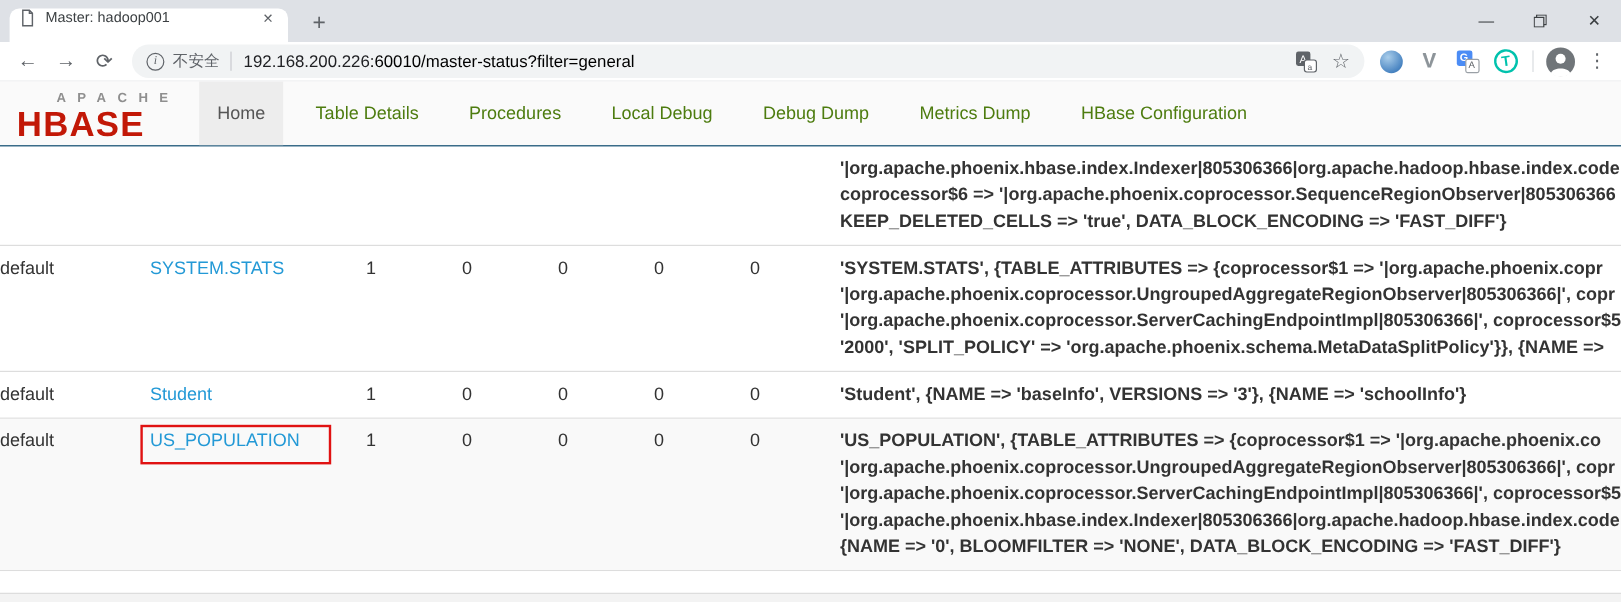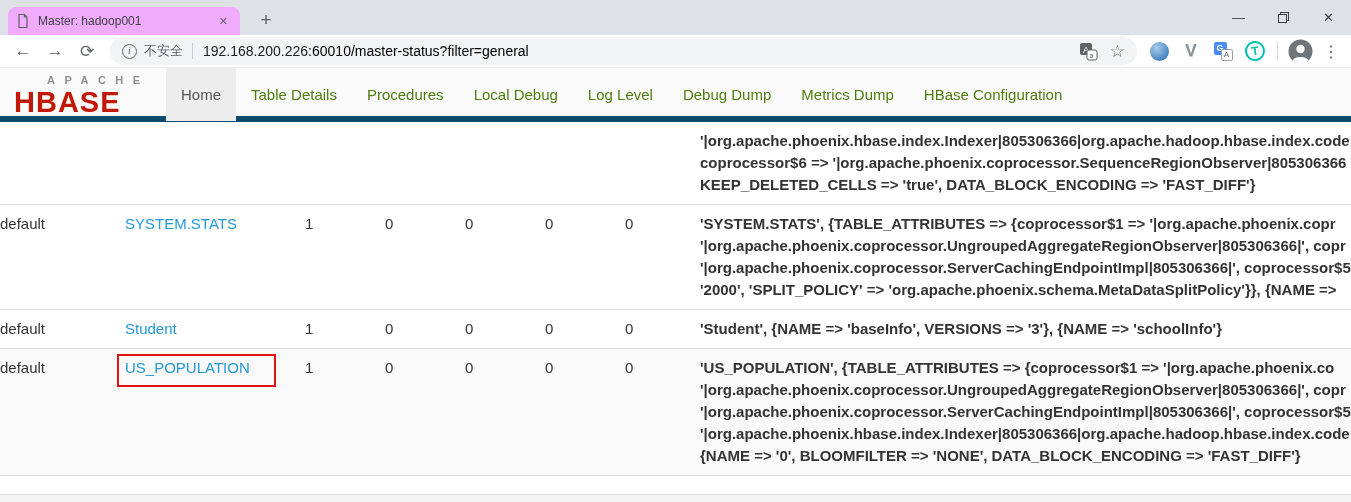--- a/index.html
+++ b/index.html
@@ -1,22 +1,22 @@
 <!DOCTYPE html>
 <html style="--link-blue: #2399d6; --highlight-red: #e01212; --hbase-red: #c21807; --navbar-bg: #fafafa; --nav-active-bg: #ededed;"><head>
 <meta charset="utf-8">
 <style>
   * { margin:0; padding:0; box-sizing:border-box; }
   html,body { width:1351px; height:502px; overflow:hidden; background:#fff;
               font-family:"Liberation Sans", sans-serif; }
 
   
   .titlebar { position:relative; height:35px; background:#dee1e6; }
-  .tab { position:absolute; left:8px; top:7px; width:232px; height:28px; background:#f0abfc;
-         border-radius:8px 8px 0 0; display:flex; align-items:center; padding:0 8px; }
+  .tab { position:absolute; left:8px; top:7px; width:232px; height:28px; background:#ffffff;
+         border-radius:8px 8px 0 0; display:flex; padding:0 8px; }
   .tab-favicon { flex:0 0 auto; margin-right:8px; display:flex; }
   .tab-title { flex:1 1 auto; font-size:12px; color:#3c4043; white-space:nowrap;
                overflow:hidden; text-overflow:ellipsis; }
   .tab-close { flex:0 0 auto; font-size:11px; color:#5f6368; padding:2px 4px; cursor:pointer; }
   .newtab-btn { position:absolute; left:252px; top:7px; width:28px; height:28px; text-align:center;
                 line-height:26px; font-size:19px; color:#5f6368; border-radius:50%; }
   .win-controls { position:absolute; right:0; top:0; height:35px; display:flex; }
   .win-btn { width:45px; height:35px; display:flex; align-items:center; justify-content:center;
              font-size:13px; color:#3c4043; }
 
@@ -53,28 +53,28 @@
                       text-align:center; line-height:10px; }
   .ext-t { width:20px; height:20px; border:2.5px solid #00c2ad; border-radius:50%; color:#00c2ad;
            font-size:12px; font-weight:bold; display:flex; align-items:center; justify-content:center;
            transform:rotate(-8deg); }
   .toolbar-sep { width:1px; height:18px; background:#dadce0; margin:0 6px; }
   .avatar { width:25px; height:25px; margin:0 4px; display:flex; }
   .menu-dots { font-size:16px; color:#5f6368; width:24px; text-align:center; letter-spacing:0;
                margin-left:2px; }
 
   
-  .navbar { height:54px; background:var(--navbar-bg,#fafafa); border-bottom:6px solid #0c4a6e;
-            display:flex; align-items:flex-start; }
+  .navbar { height:54px; background:var(--navbar-bg,#fafafa); border-bottom:1px solid #0c4a6e;
+            display:flex; align-items:center; }
   .logo { flex:0 0 auto; width:152px; margin-left:14px; padding-top:6px; }
   .logo-top { font-size:11px; font-weight:bold; color:#8f8f8f; letter-spacing:9.5px;
               margin-left:33px; white-space:nowrap; }
   .logo-main { font-size:29px; font-weight:900; color:var(--hbase-red,#c21807); line-height:32px;
                letter-spacing:1px; white-space:nowrap; }
-  .nav-items { display:flex; }
+  .nav-items { display:flex;gap:12px; }
   .nav-item { padding:0 15px; line-height:53px; font-size:15px; color:#4d7c0f; white-space:nowrap;
               cursor:pointer; }
   .nav-item.active { background:var(--nav-active-bg,#ededed); color:#555; }
 
   
   .content { width:1351px; }
   .trow { display:grid; grid-template-columns:117px 178px 80px 80px 80px 80px 80px minmax(0,1fr);
           border-bottom:1px solid #ddd; padding:8px 0; font-size:15px; color:#333; }
   .trow.striped { background:#f9f9f9; }
   .cell { line-height:22px; }
@@ -163,21 +163,20 @@
 <div class="navbar">
   <div class="logo">
     <div class="logo-top">APACHE</div>
     <div class="logo-main">HBASE</div>
   </div>
   <div class="nav-items">
     <div class="nav-item active">Home</div>
     <div class="nav-item">Table Details</div>
     <div class="nav-item">Procedures</div>
     <div class="nav-item">Local Debug</div>
-    <div class="nav-item">Log Level</div>
     <div class="nav-item">Debug Dump</div>
     <div class="nav-item">Metrics Dump</div>
     <div class="nav-item">HBase Configuration</div>
   </div>
 </div>
 
 <div class="content">
 
   <div class="trow">
     <div class="cell ns"></div>

